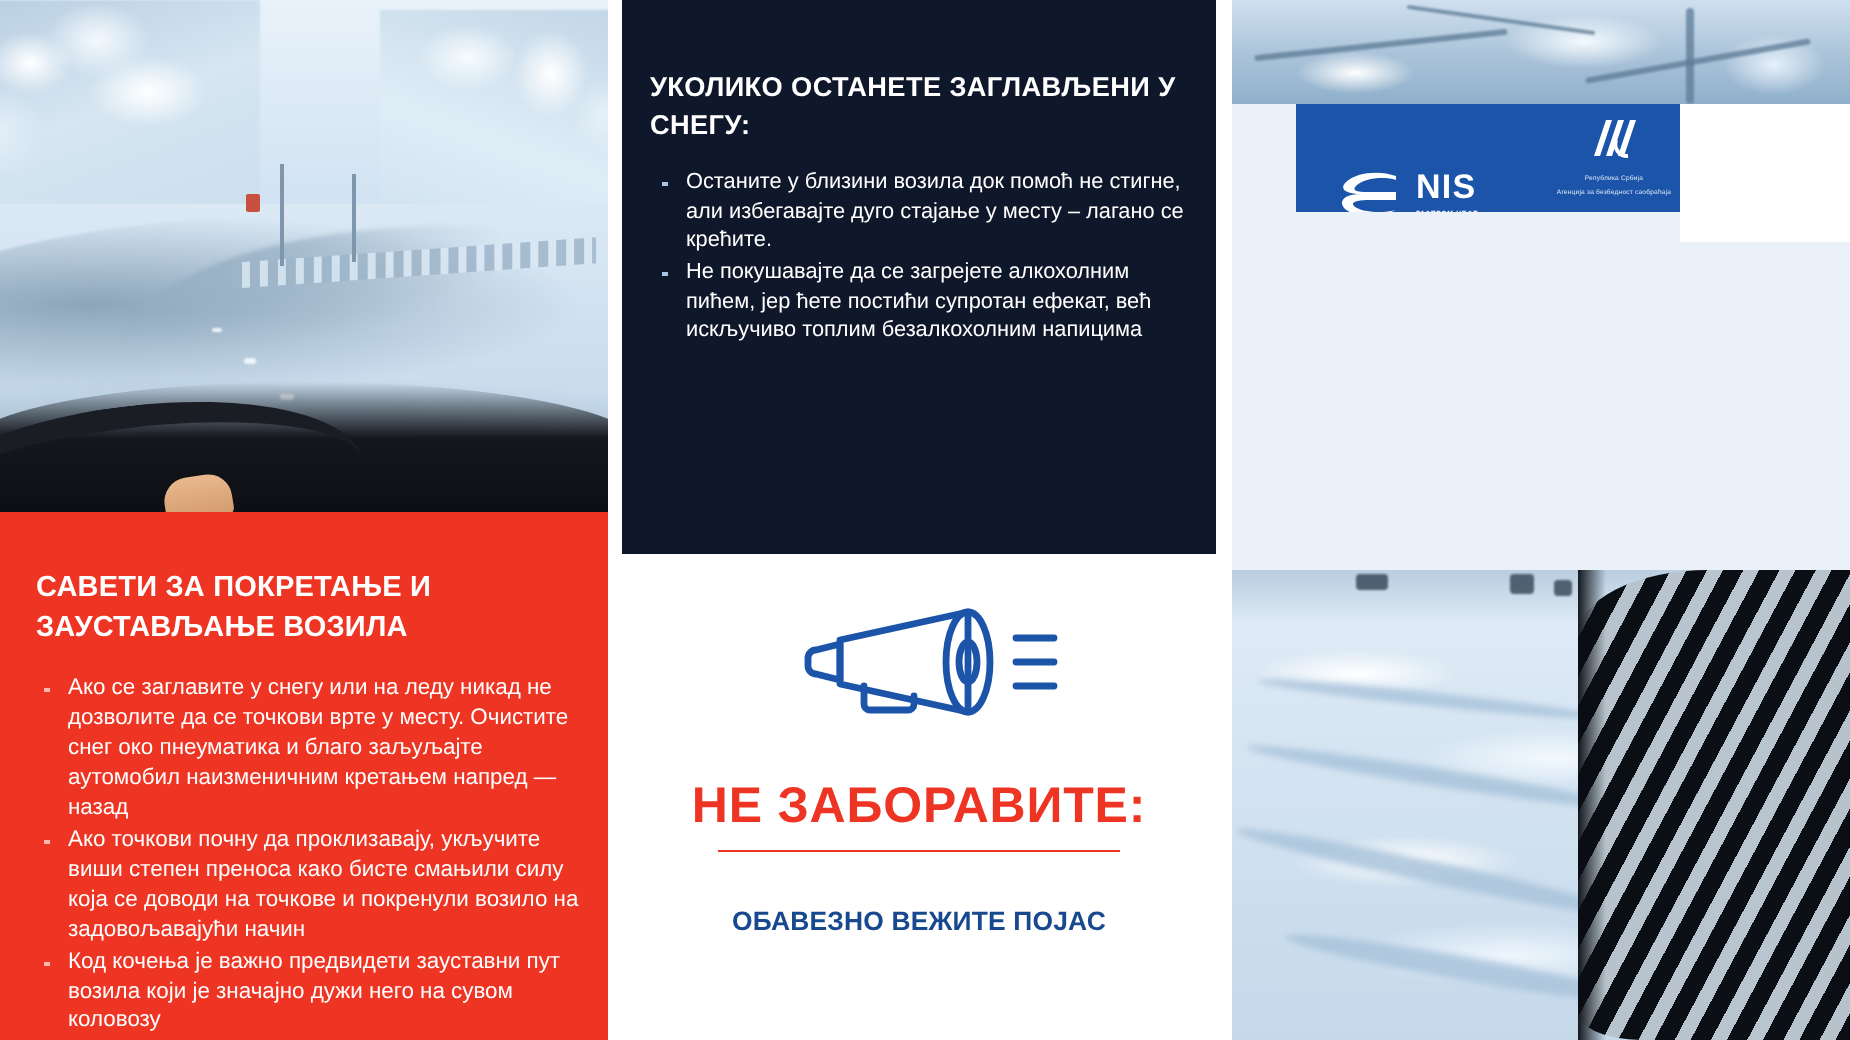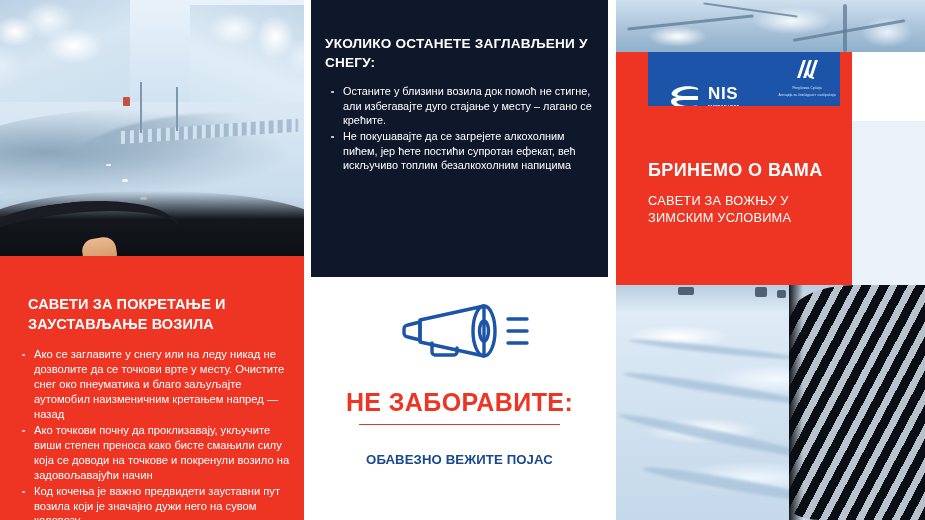--- a/index.html
+++ b/index.html
@@ -85,21 +85,21 @@
     transform:rotate(-7deg);
   }
   #left-photo .hand{
     position:absolute;left:27%;bottom:-4px;width:34px;height:22px;
     background:linear-gradient(180deg,#e9b98e,#d29a6b);border-radius:12px 12px 4px 4px;
     transform:rotate(-9deg);
   }
 
   #left-red{left:0;top:256px;width:304px;height:264px;background:#EE3524;}
   #left-red h2{
-    margin:10px;padding:28px 22px 0 18px;color:#fff;font-size:14.5px;line-height:1.38;
+    margin:0;padding:28px 22px 0 18px;color:#fff;font-size:14.5px;line-height:1.38;
     font-weight:bold;letter-spacing:.1px;
   }
   .ul-red{margin:13px 0 0 0;padding:0 14px 0 22px;list-style:none;}
   .ul-red li{
     position:relative;color:#fff;font-size:11.2px;line-height:1.335;margin-bottom:1px;
     padding-left:12px;
   }
   .ul-red li:before{
     content:"";position:absolute;left:0;top:7px;width:3px;height:2px;background:#ffb6ac;
   }
@@ -306,24 +306,20 @@
     <div class="distcar" style="left:45%;top:1%;width:12px;height:10px;"></div>
     <div class="distcar" style="left:52%;top:2%;width:9px;height:8px;"></div>
     <div class="track" style="left:4%;top:26%;width:56%;height:7px;transform:rotate(6deg);"></div>
     <div class="track" style="left:2%;top:42%;width:62%;height:9px;transform:rotate(9deg);"></div>
     <div class="track" style="left:0%;top:62%;width:66%;height:11px;transform:rotate(12deg);"></div>
     <div class="track" style="left:8%;top:82%;width:58%;height:12px;transform:rotate(10deg);"></div>
     <div id="right-tire"></div>
     <span class="sr">winter-tire-on-snowy-road</span>
   </div>
 
-  <div class="panel" id="right-red">
-    <h1>БРИНЕМО О ВАМА</h1>
-    <p class="sub">САВЕТИ ЗА ВОЖЊУ У ЗИМСКИМ УСЛОВИМА</p>
-  </div>
 
   <div class="panel" id="right-blue-band">
 
     <div class="nis-logo">
       <svg width="34" height="26" viewBox="0 0 34 26">
         <path d="M30 4 C22 1 10 2 5 7 C1 11 6 13 12 13 C5 13 1 16 4 20 C9 25 22 25 30 21 C23 23 12 22 9 19 C7 17 11 16 17 16 L30 16 L30 12 L15 12 C10 12 8 11 10 9 C14 5 24 4 30 6 Z" fill="#ffffff"></path>
       </svg>
       <div>
         <div class="nis-word">NIS</div>
         <div class="nis-tag">ГАЗПРОМ НЕФТ</div>

